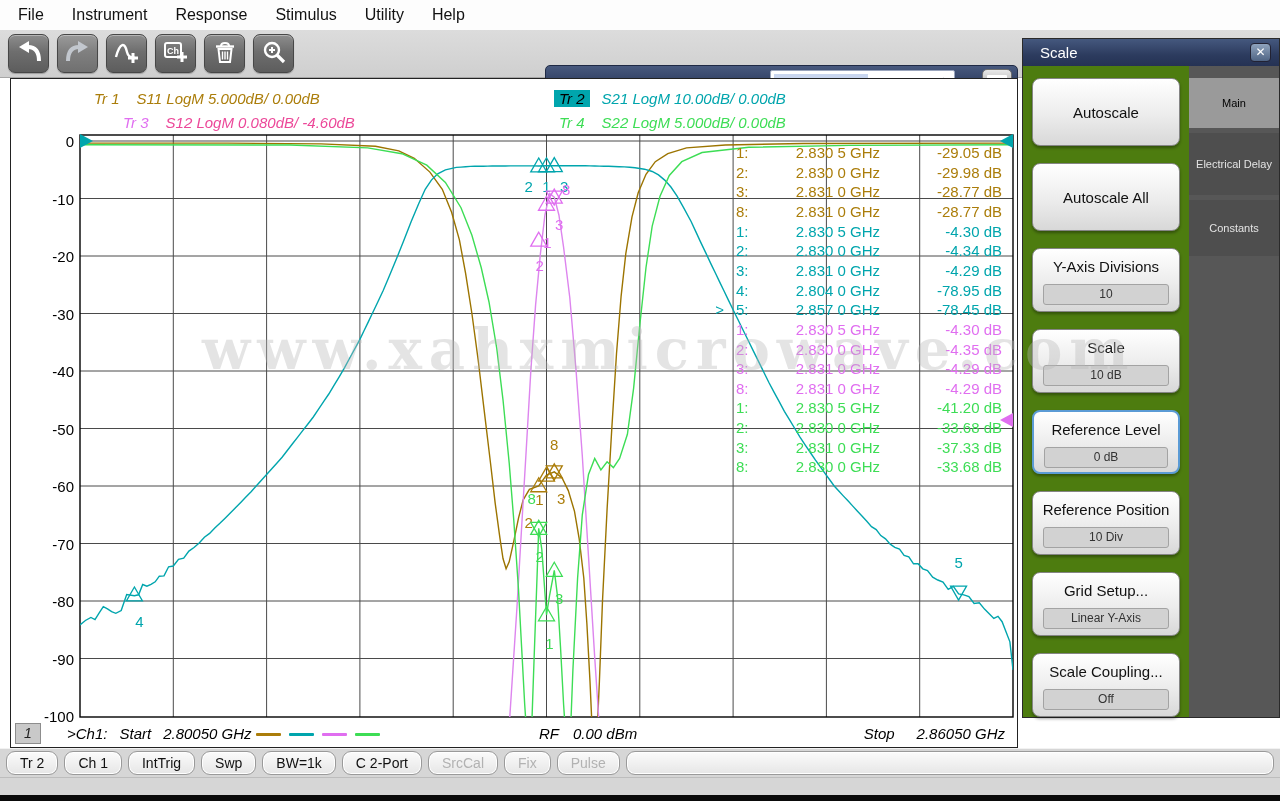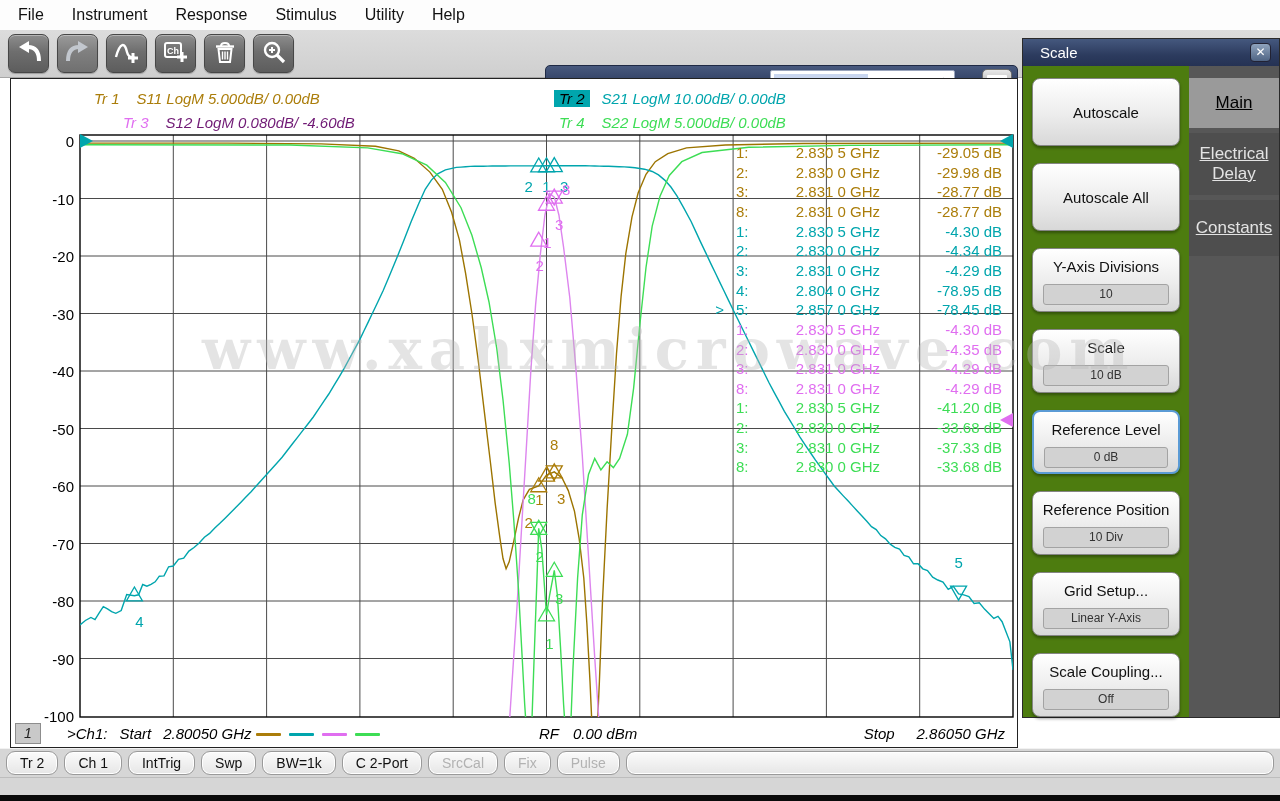--- a/index.html
+++ b/index.html
@@ -72,21 +72,21 @@
   .pbtn { width:148px; border-radius:8px; border:1px solid #858585;
     background:linear-gradient(#ffffff,#ececec 55%,#d8d8d8);
     box-shadow:0 2px 3px rgba(0,0,0,.35); display:flex; flex-direction:column; }
   .pbtn.selected { border:2px solid #5b9bd5; }
   .pbtn-label { flex:1; display:flex; align-items:center; justify-content:center; text-align:center;
     font-size:15px; color:#111; padding:8px 6px; line-height:19px; }
   .pbtn-value { margin:0 10px 8px; height:21px; background:#d2d2d2; border:1px solid #a3a3a3;
     border-radius:3px; font-size:12px; line-height:19px; text-align:center; color:#333; }
   #panel-tabs { flex:1; background:#575757; padding-top:12px; display:flex; flex-direction:column; gap:5px; }
   .ptab { width:100%; display:flex; align-items:center; justify-content:center; text-align:center;
-    font-size:17px; padding:4px;text-decoration:underline; }
+    font-size:11px; padding:4px; }
   .ptab.active { background:#9a9a9a; color:#000; }
   .ptab.inactive { background:#4e4e4e; color:#e3e3e3; }
 
   
   #statusbar { position:absolute; left:0; top:748px; width:1280px; height:29px; background:#d6d6d6;
     border-top:1px solid #f2f2f2; display:flex; align-items:center; gap:6px; padding-left:6px; z-index:40; }
   .pill { height:24px; border:1px solid #9a9a9a; border-radius:9px; background:linear-gradient(#fbfbfb,#e6e6e6);
     box-shadow:inset 0 0 0 1px #fff; font-size:14px; color:#111; line-height:22px; padding:0 13px; }
   .pill.disabled { color:#b2b2b2; }
   .pill.filler { flex:1; margin-right:6px; }
@@ -182,21 +182,21 @@
       <div class="trace-row" style="left: 78px; top: 8px;">
         <span class="trace-id" style="color: rgb(171, 125, 10);">Tr 1</span>
         <span class="trace-desc" style="color: rgb(171, 125, 10);">S11 LogM 5.000dB/ 0.00dB</span>
       </div>
       <div class="trace-row" style="left: 543px; top: 8px;">
         <span class="trace-id active">Tr 2</span>
         <span class="trace-desc" style="color: rgb(0, 165, 173);">S21 LogM 10.00dB/ 0.00dB</span>
       </div>
       <div class="trace-row" style="left: 78px; top: 32px;">
         <span class="trace-id" style="color: rgb(224, 110, 240); margin-left: 29px;">Tr 3</span>
-        <span class="trace-desc" style="color: #701a75;">S12 LogM 0.080dB/ -4.60dB</span>
+        <span class="trace-desc" style="color: #ec4899;">S12 LogM 0.080dB/ -4.60dB</span>
       </div>
       <div class="trace-row" style="left: 543px; top: 32px;">
         <span class="trace-id" style="color: rgb(61, 221, 85);">Tr 4</span>
         <span class="trace-desc" style="color: rgb(61, 221, 85);">S22 LogM 5.000dB/ 0.00dB</span>
       </div>
     </div>
   <div id="chart-footer">
     <div id="ch-badge">1</div>
     <div id="ch-text">
       <span>&gt;Ch1:</span>

